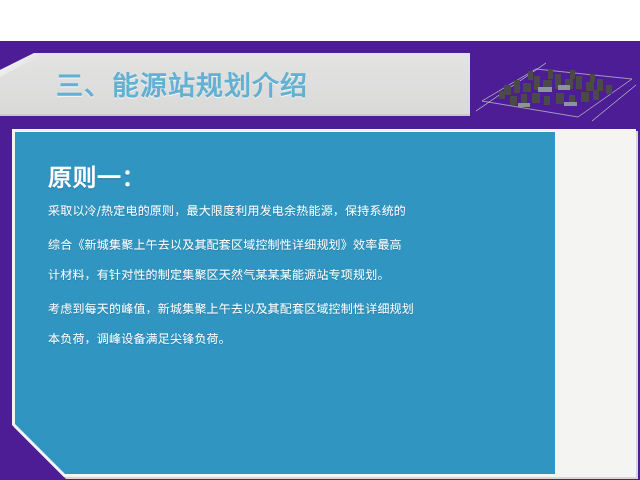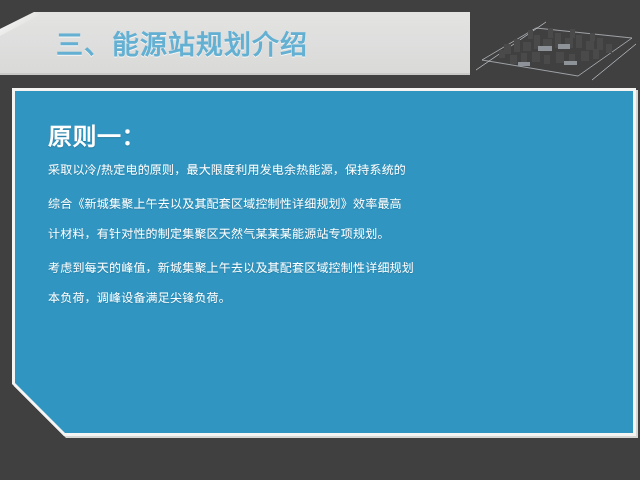--- a/index.html
+++ b/index.html
@@ -12,21 +12,22 @@
     height: 480px;
     background: #ffffff;
     font-family: "DejaVu Sans", "Liberation Sans", sans-serif;
     overflow: hidden;
     position: relative;
   }
 
   .slide {
     position: absolute;
     inset: 0;
-    background: #404040;
+    background: #4c1d95;
+    margin-top: 41px;
   }
 
   
   .header-band {
     position: absolute;
     left: 0;
     top: 12px;
     width: 470px;
     height: 62px;
   }
@@ -103,21 +104,21 @@
     height: 348px;
     background: #f4f4f2;
     -webkit-clip-path: polygon(0 0, 100% 0, 100% 100%, 52px 100%, 0 calc(100% - 52px));
     clip-path: polygon(0 0, 100% 0, 100% 100%, 52px 100%, 0 calc(100% - 52px));
   }
 
   .panel {
     position: absolute;
     left: 15px;
     top: 91px;
-    width: 618px;
+    width: 540px;
     height: 342px;
     background: #3095c1;
     -webkit-clip-path: polygon(0 0, 100% 0, 100% 100%, 50px 100%, 0 calc(100% - 50px));
     clip-path: polygon(0 0, 100% 0, 100% 100%, 50px 100%, 0 calc(100% - 50px));
   }
 
   .panel-inner {
     position: absolute;
     left: 0;
     top: 0;

